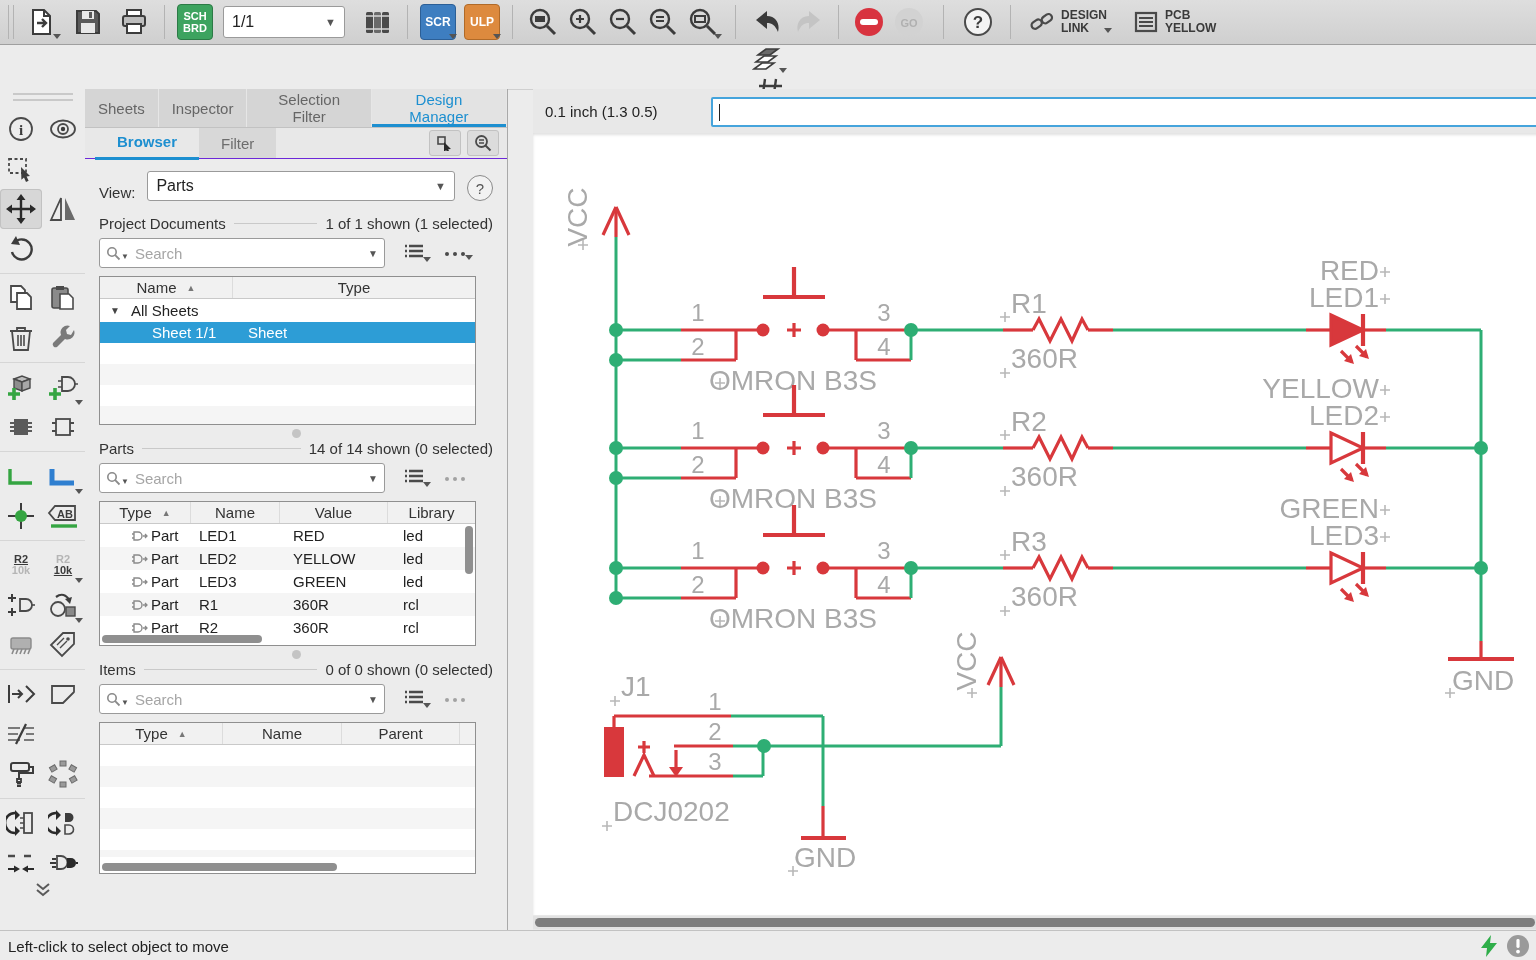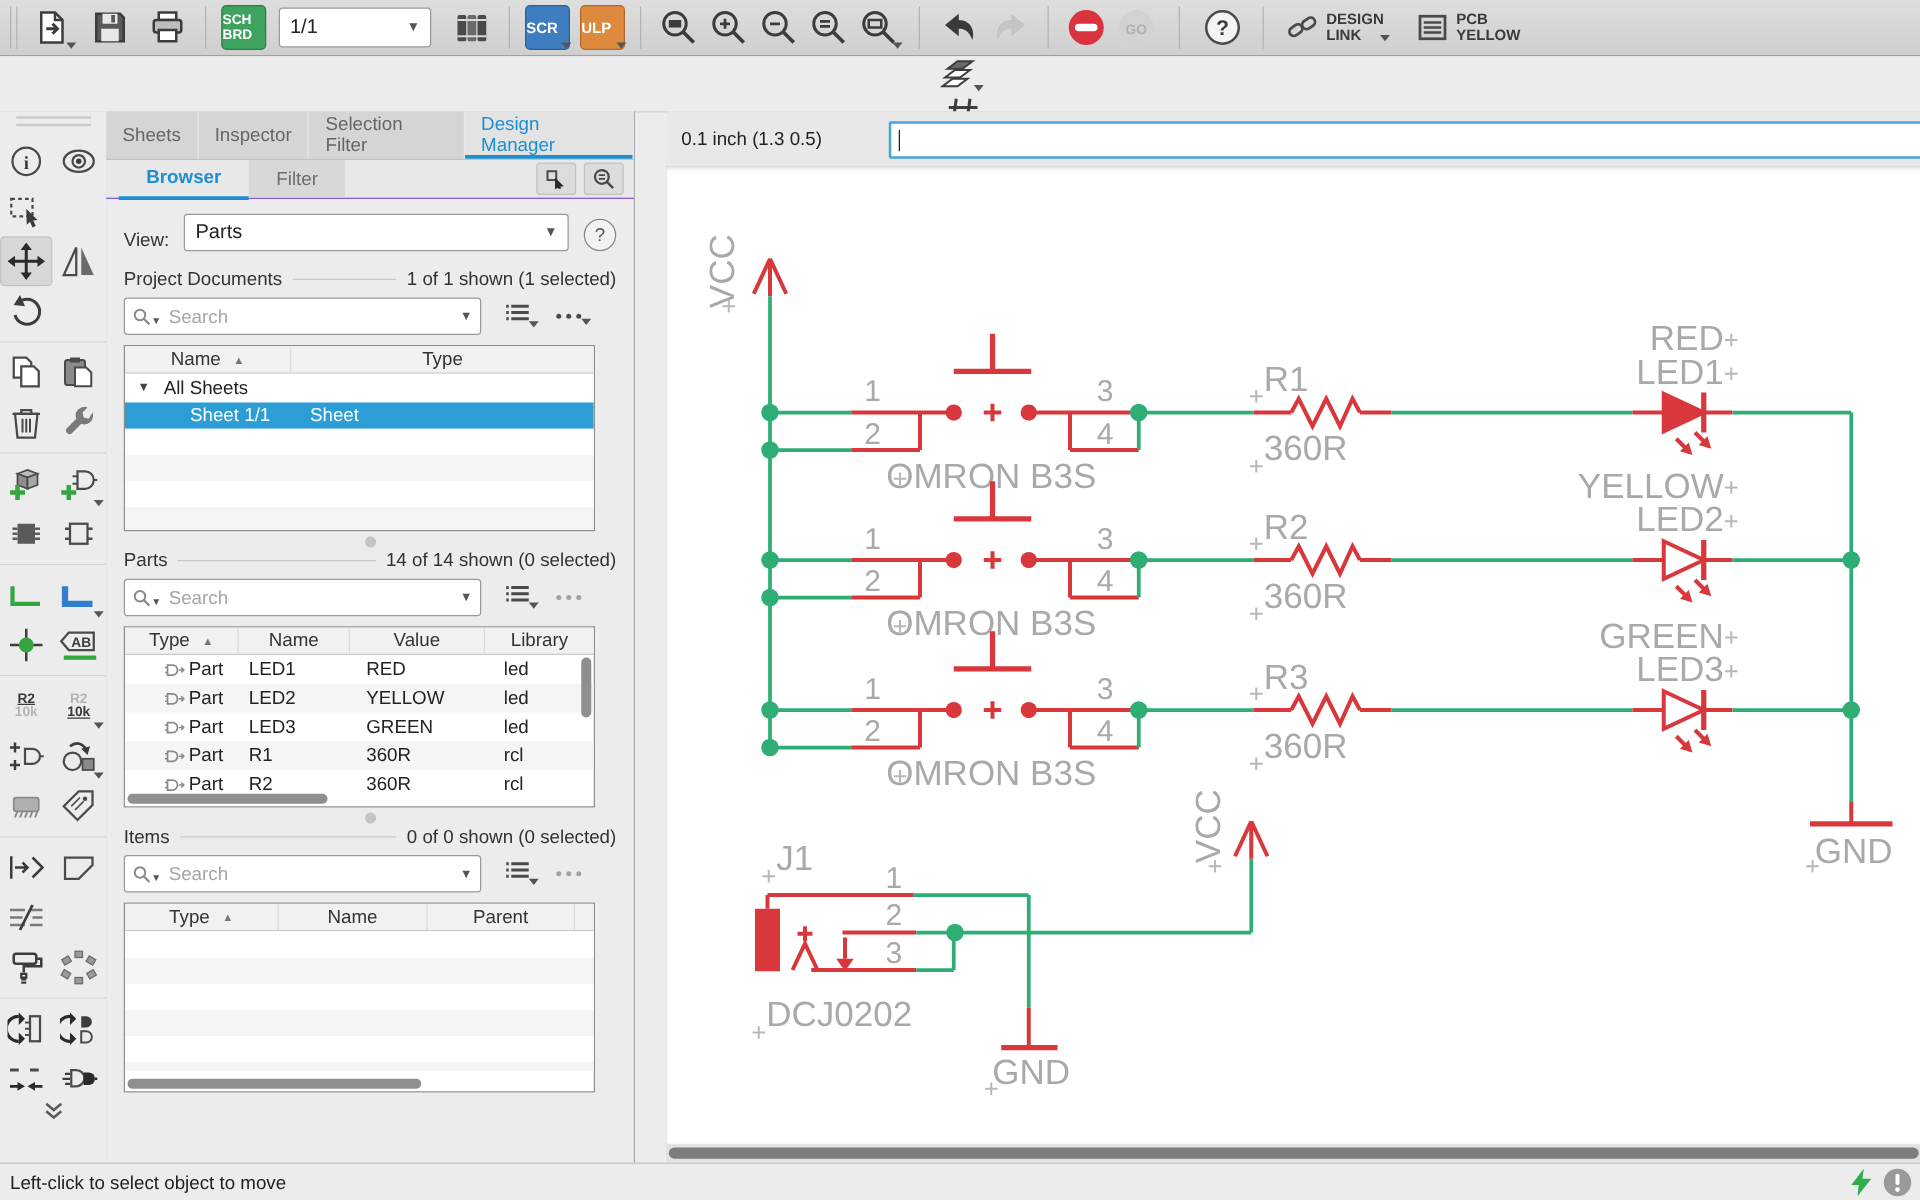--- a/index.html
+++ b/index.html
@@ -18,42 +18,42 @@
        position:relative;border-radius:4px;color:#3c3c3c;}
   .btn.pressed{background:#d4d4d4;box-shadow:inset 0 0 0 1px #bdbdbd;}
   .caret{position:absolute;right:1px;bottom:2px;width:0;height:0;
          border-left:4px solid transparent;border-right:4px solid transparent;
          border-top:5px solid #555;}
   .ico{display:block;}
   .combo{height:30px;background:#fff;border:1px solid #9a9a9a;border-radius:3px;
          display:flex;align-items:center;padding:0 8px;font-size:16px;color:#222;gap:20px;}
   .combo .arr{margin-left:auto;color:#555;font-size:11px;padding-left:14px;}
   .badge{width:34px;height:34px;border-radius:4px;color:#fff;font-weight:bold;
-         display:flex;flex-direction:column;justify-content:center;
+         display:flex;flex-direction:column;align-items:center;justify-content:center;
          font-size:11px;line-height:12px;}
   .lbl2{font-size:12px;font-weight:bold;color:#3a3a3a;line-height:13px;margin-left:6px;}
   .swatch{width:20px;height:20px;background:#2eae74;border:1px solid #6e6e6e;margin-right:8px;}
   
   .quad{display:grid;grid-template-columns:11px 11px;grid-template-rows:11px 11px;gap:3px;}
   .quad span{border:2px solid #555;background:#fff;}
   .quad span.f{background:#555;}
   
   .toolbox{position:absolute;left:0;top:89px;width:85px;height:841px;background:#ececec;
            border-right:1px solid #cfcfcf;}
   .grip{width:60px;height:2px;background:#c9c9c9;margin:4px auto 0;}
   .tgrid{display:flex;flex-wrap:wrap;width:85px;padding-top:8px;}
   .tcell{width:42px;height:40px;display:flex;align-items:center;justify-content:center;position:relative;}
   .tcell.active{background:#d7d7d7;border-radius:4px;box-shadow:inset 0 0 0 1px #c2c2c2;}
   .tsep{width:85px;height:1px;background:#d6d6d6;margin:4px 0;}
   .nm{font-size:11px;font-weight:bold;line-height:11px;text-align:center;}
   .nm .d{color:#3a3a3a;} .nm .g{color:#b5b5b5;}
   
   .panel{position:absolute;left:85px;top:89px;width:422px;height:841px;background:#ececec;
          border-right:1px solid #a9a9a9;font-size:15px;color:#333;}
-  .tabs{height:38px;background:#d5d5d5;display:flex;border-bottom:1px solid #c2c2c2;}
+  .tabs{height:38px;background:#d5d5d5;display:flex;border-bottom:1px solid #c2c2c2;text-align:center;}
   .tab{padding:0 13px;display:flex;align-items:center;font-size:15px;color:#666;
        border-right:1px solid #e6e6e6;position:relative;}
   .tab.active{color:#1d8fd0;background:#e3e3e3;}
   .tab.active::after{content:"";position:absolute;left:0;right:0;bottom:0;height:3px;background:#1d8fd0;}
   .subtabs{height:30px;display:flex;align-items:center;background:#e8e8e8;padding-left:10px;position:relative;}
   .subtab{padding:0 22px;height:30px;display:flex;align-items:center;font-size:15px;}
   .subtab.active{color:#1d8fd0;border-bottom:3px solid #1d8fd0;font-weight:bold;}
   .subtab.idle{background:#d8d8d8;color:#6d6d6d;}
   .minibtn{width:30px;height:24px;background:#dcdcdc;border:1px solid #c2c2c2;border-radius:3px;
            display:flex;align-items:center;justify-content:center;margin-left:6px;}

